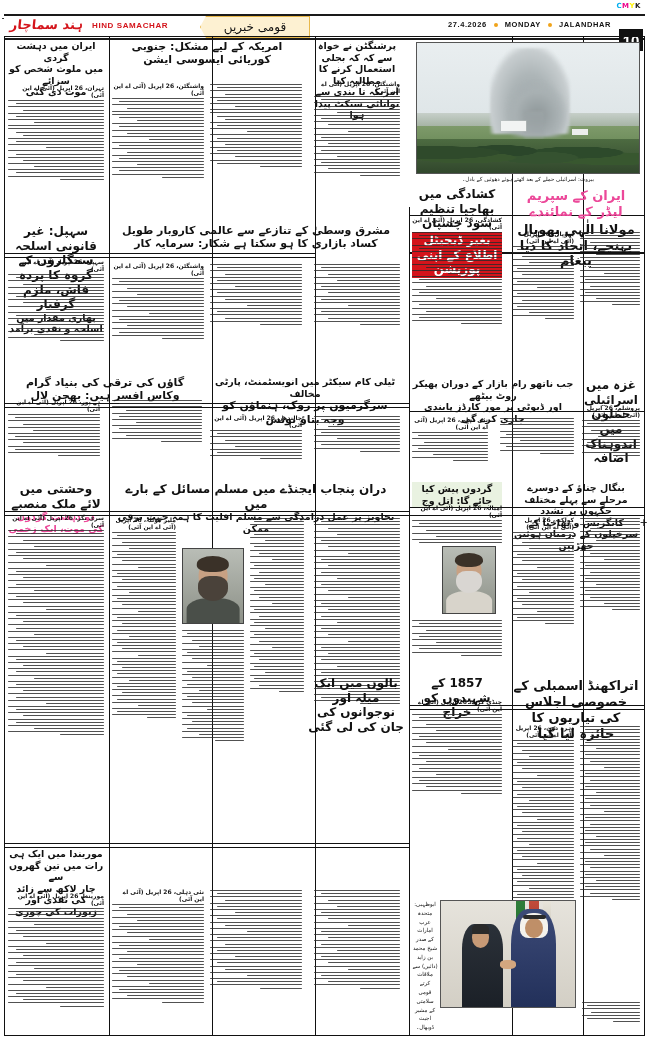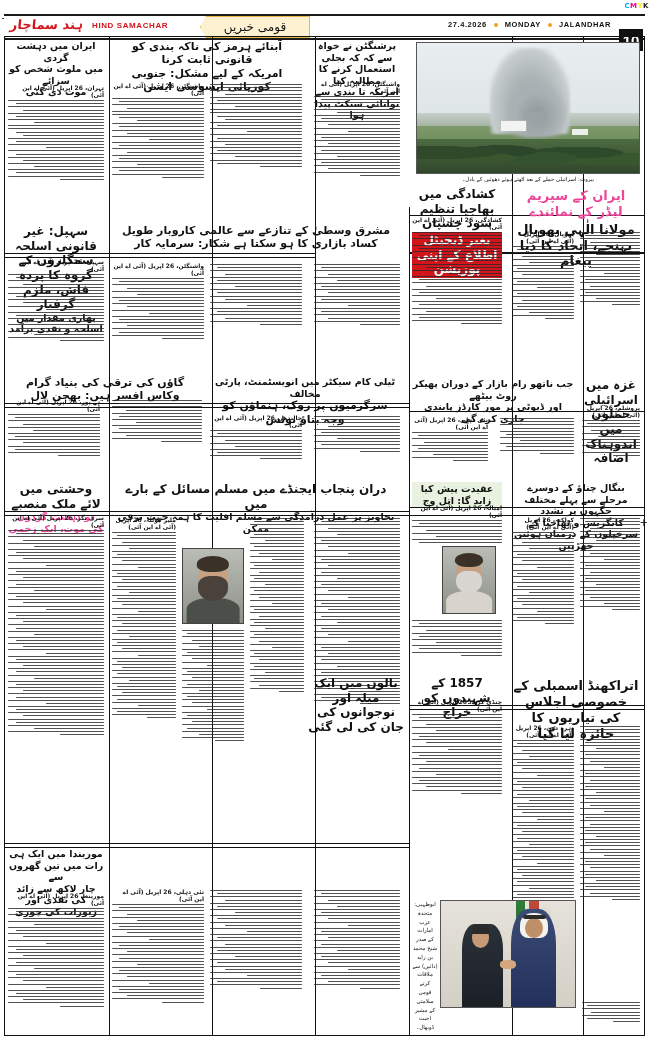--- a/index.html
+++ b/index.html
@@ -137,21 +137,21 @@
   .hs .agal{position:absolute;right:22%;top:13%;width:17%;height:4%;border-radius:2px;background:#2a2a2a;}
   .hs .hands{position:absolute;left:44%;top:56%;width:12%;height:8%;border-radius:40%;background:#d4a77f;}
   .tintg{background:#e9f2e1;}
   .redbar{background:#d4141b;color:#fff;text-align:center;}
 </style>
 </head>
 <body>
 
 <div class="page">
 
-  <div class="reg cmyk" style="right:0;top:2px;">
+  <div class="reg cmyk" style="right:8px;top:2px;">
     <span class="c">C</span><span class="m">M</span><span class="y">Y</span><span class="k">K</span>
   </div>
   <div class="crossmark" style="left:1px;top:16px;">+</div>
   <div class="crossmark" style="right:1px;top:520px;">+</div>
 
   <div class="masthead">
     <div class="logo-ur">ہند سماچار</div>
     <div class="logo-en">HIND SAMACHAR</div>
     <div class="section-tab">
       <div class="t">قومی خبریں</div>
@@ -221,21 +221,20 @@
       <div class="ln s3"></div>
     <div class="ln s1"></div>
       <div class="ln s4"></div>
       <div class="ln s1"></div>
       <div class="ln s2"></div>
     <div class="ln s1"></div>
       <div class="ln s6"></div>
   </div>
 
   <div class="blk" style="left:112px;top:40px;width:190px;">
-    <div class="hl hl-md">آبنائے ہرمز کی ناکہ بندی کو قانونی ثابت کرنا</div>
     <div class="hl hl-md">امریکہ کے لیے مشکل: جنوبی کوریائی ایسوسی ایشن</div>
   </div>
   <div class="blk body" style="left:112px;top:82px;width:92px;height:130px;">
     <div class="dl">واشنگٹن، 26 اپریل (آئی اے این آئی)</div>
     <div class="ln s1"></div>
       <div class="ln s2"></div>
       <div class="ln s1"></div>
       <div class="ln s3"></div>
     <div class="ln s1"></div>
       <div class="ln s1"></div>
@@ -956,21 +955,21 @@
       <div class="ln s2"></div>
       <div class="ln s1"></div>
       <div class="ln s5"></div>
     <div class="ln s1"></div>
       <div class="ln s2"></div>
       <div class="ln s1"></div>
       <div class="ln s6"></div>
   </div>
 
   <div class="blk" style="left:412px;top:482px;width:90px;">
-    <div class="hl hl-sm tintg" style="padding:1px 0;">عقیدت پیش کیا زاید گا: اتل وج</div>
+    <div class="hl hl-sm tintg" style="padding:1px 0;">گردوں پیش کیا جائے گا: اتل وج</div>
   </div>
   <div class="por" style="left:442px;top:546px;width:54px;height:68px;">
     <div class="bg"></div>
       <div class="body2 light"></div>
       <div class="head"></div>
     <div class="hair"></div>
       <div class="beard"></div>
   </div>
   <div class="blk body" style="left:412px;top:504px;width:90px;height:40px;">
     <div class="dl">امبالہ، 26 اپریل (آئی اے این آئی)</div>

